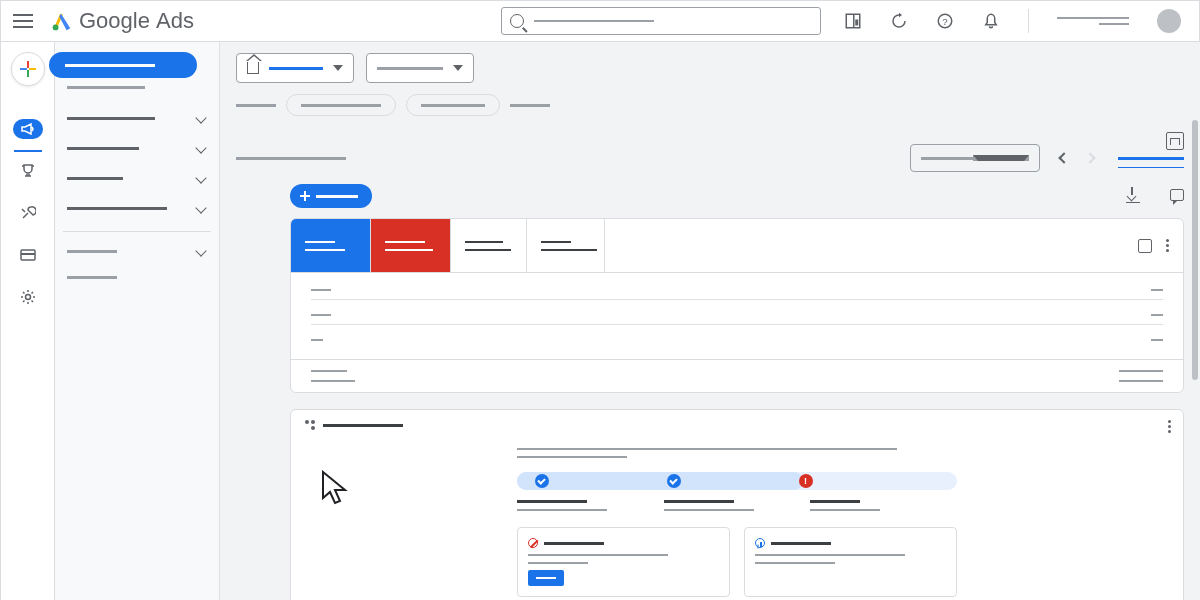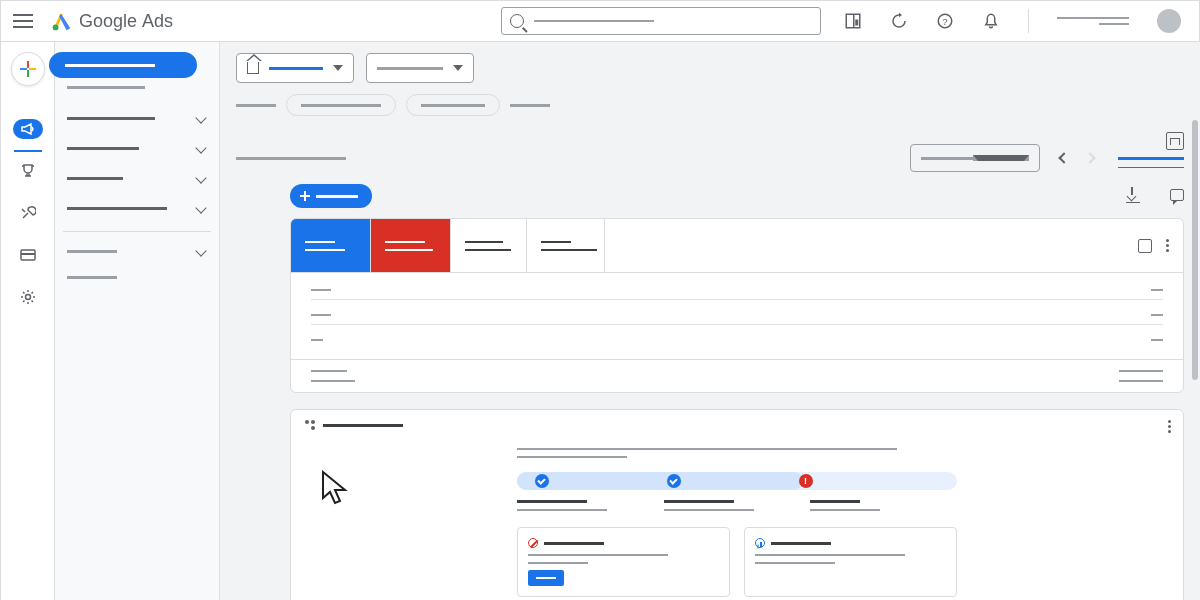--- a/index.html
+++ b/index.html
@@ -4,21 +4,21 @@
 <style>
 * { box-sizing: border-box; margin: 0; padding: 0; font-family: Arial, sans-serif; }
 body { background: #f1f3f4; width: 1200px; height: 600px; overflow: hidden; position: relative; }
 
 
 .header { position: absolute; top: 0; left: 0; right: 0; height: 42px; background: #fff; border: 1px solid #dadce0; display: flex; align-items: center; padding: 0 12px; }
 .menu-icon { width: 20px; height: 14px; display: flex; flex-direction: column; justify-content: space-between; cursor: pointer; }
 .menu-icon span { height: 2px; background: #5f6368; }
 .logo-wrap { display: flex; align-items: center; margin-left: 18px; }
 .logo-svg { width: 22px; height: 22px; }
-.logo-text { margin-left: 6px; font-size: 18px; color: #5f6368; }
+.logo-text { margin-left: 6px; font-size: 22px; color: #5f6368; }
 .logo-text b { color: #5f6368; font-weight: 500; }
 .search { margin-left: auto; width: 320px; height: 28px; border: 1px solid #9aa0a6; border-radius: 3px; display: flex; align-items: center; padding: 0 8px; position: absolute; left: 500px; }
 .search-icon { width: 14px; height: 14px; border: 1.5px solid #5f6368; border-radius: 50%; position: relative; }
 .search-icon:after { content: ''; position: absolute; width: 6px; height: 1.5px; background: #5f6368; bottom: -3px; right: -5px; transform: rotate(45deg); }
 .search-ph { width: 120px; height: 2px; background: #9aa0a6; margin-left: 10px; }
 .header-right { display: flex; align-items: center; gap: 28px; position: absolute; right: 18px; }
 .hicon { width: 18px; height: 18px; cursor: pointer; }
 .divider-v { width: 1px; height: 24px; background: #dadce0; }
 .avatar { width: 24px; height: 24px; border-radius: 50%; background: #bdc1c6; }
 .htext { width: 72px; }

